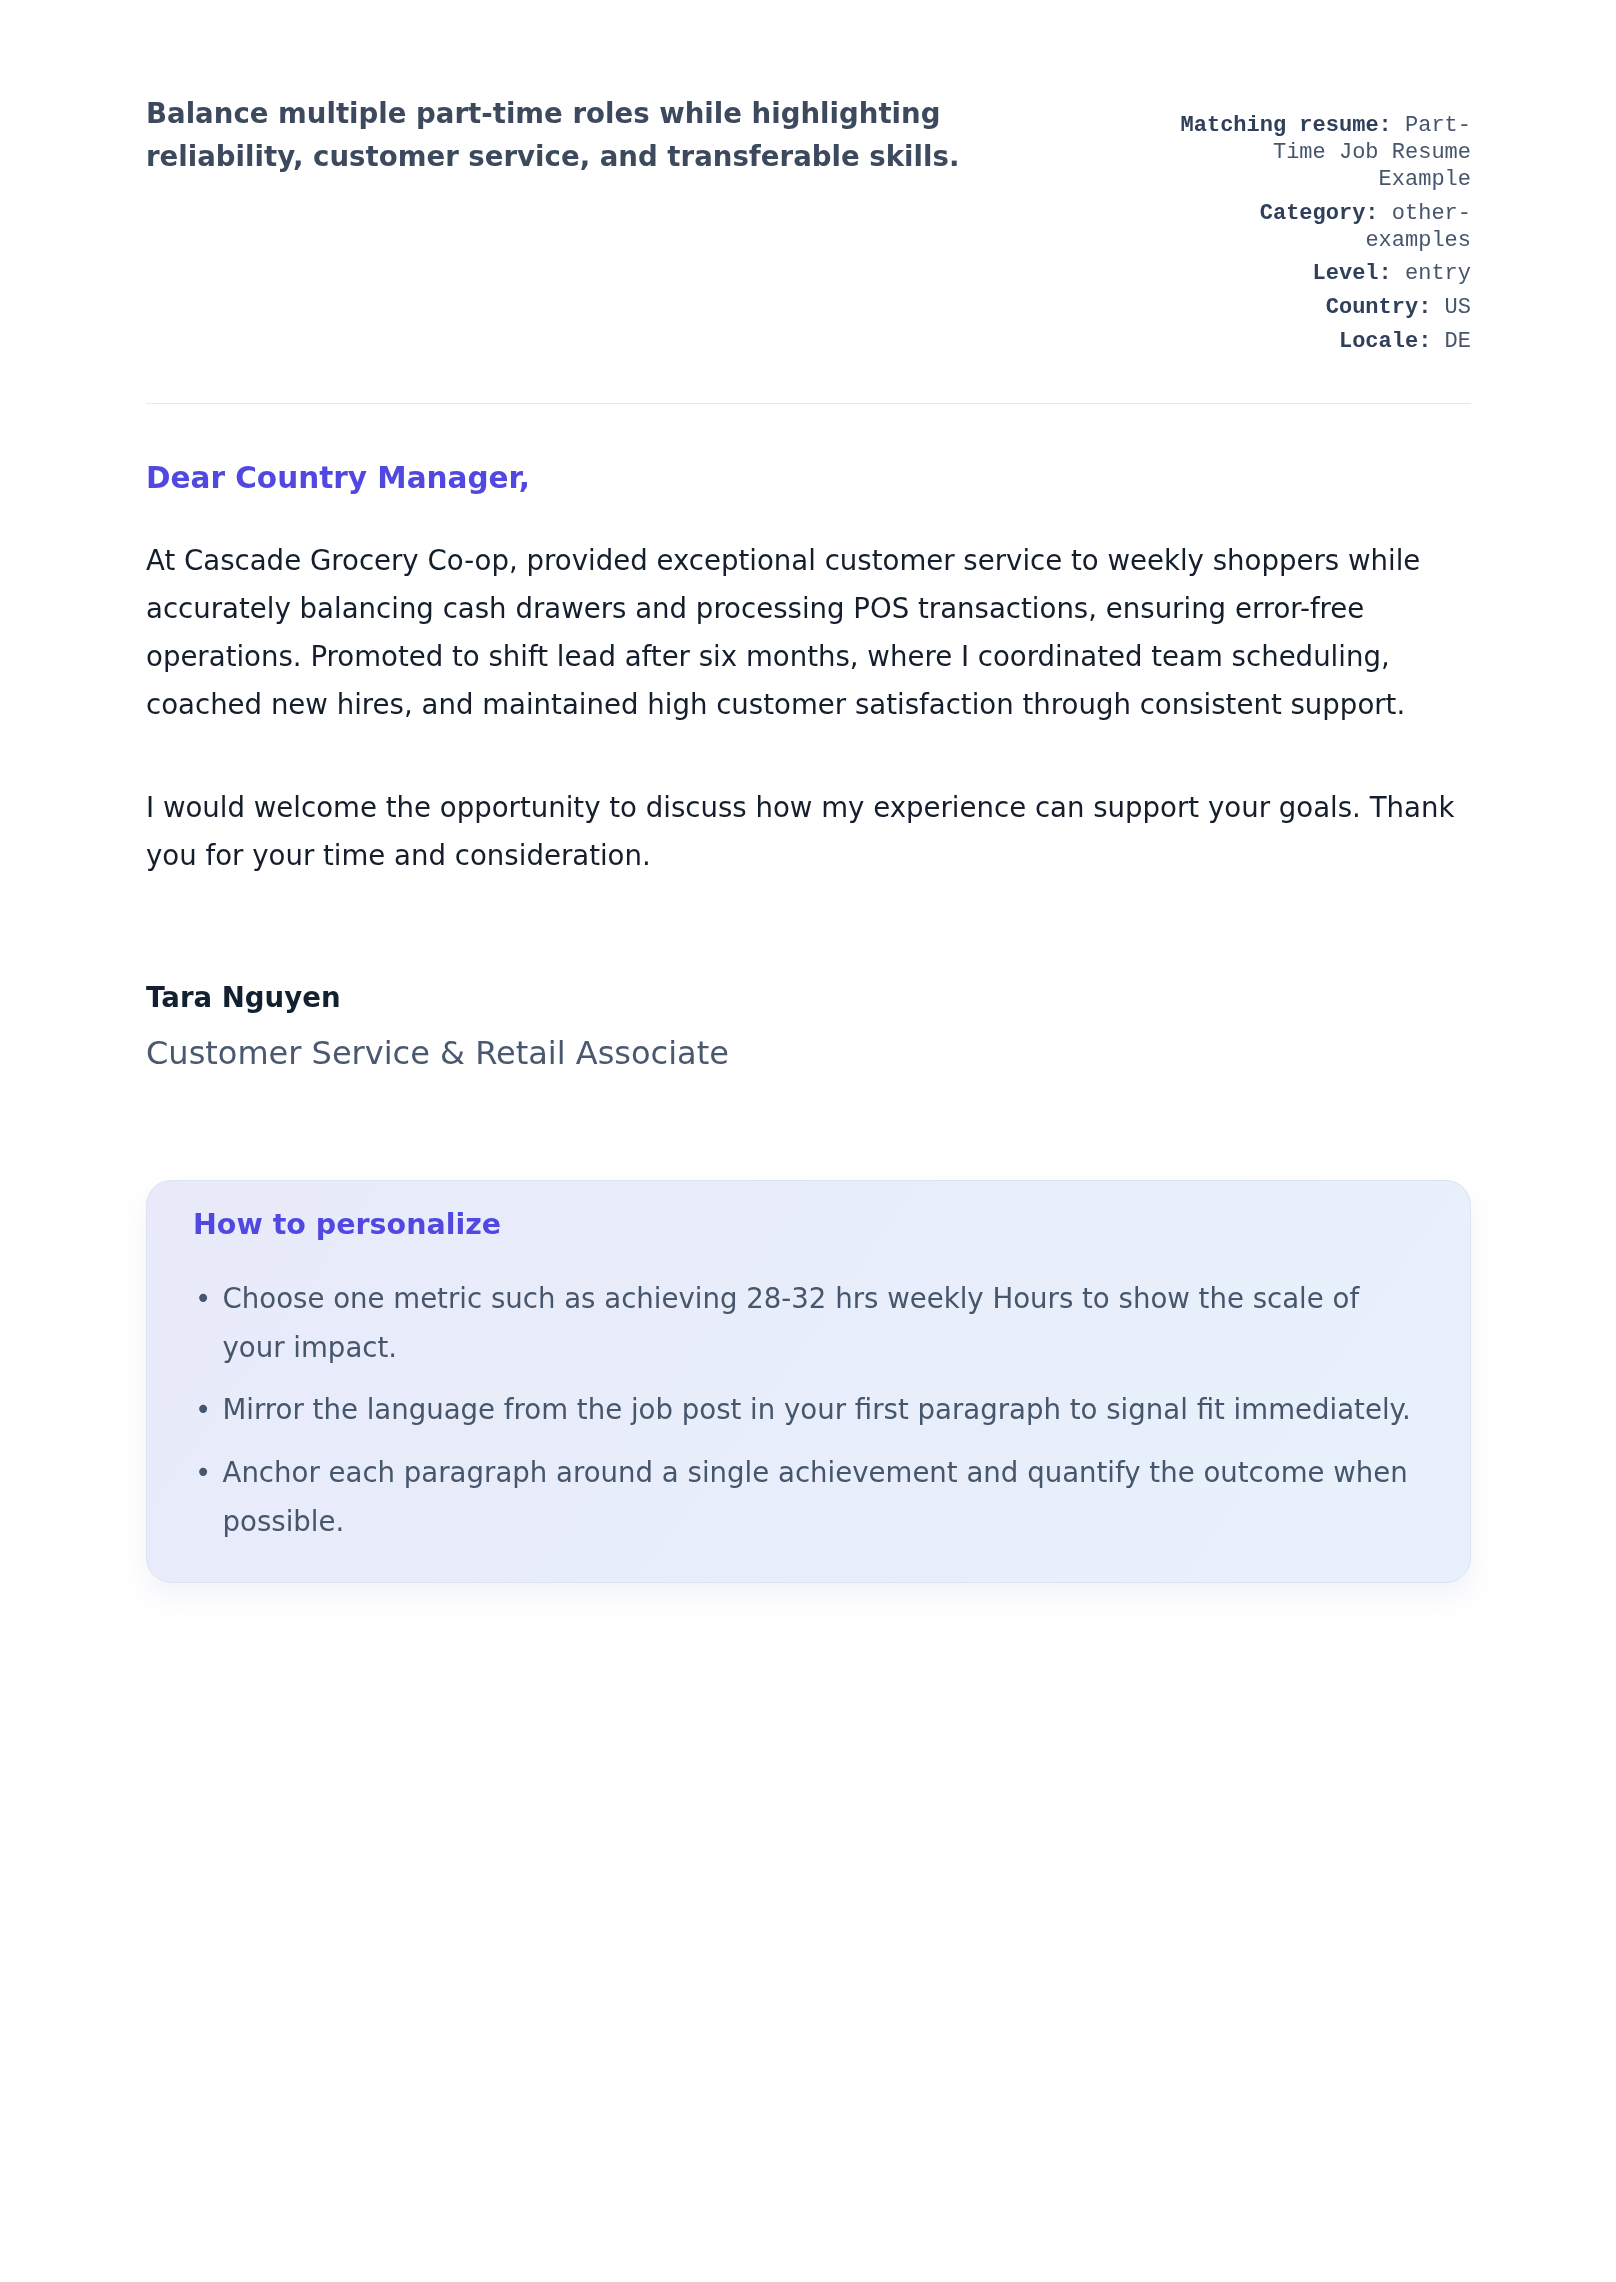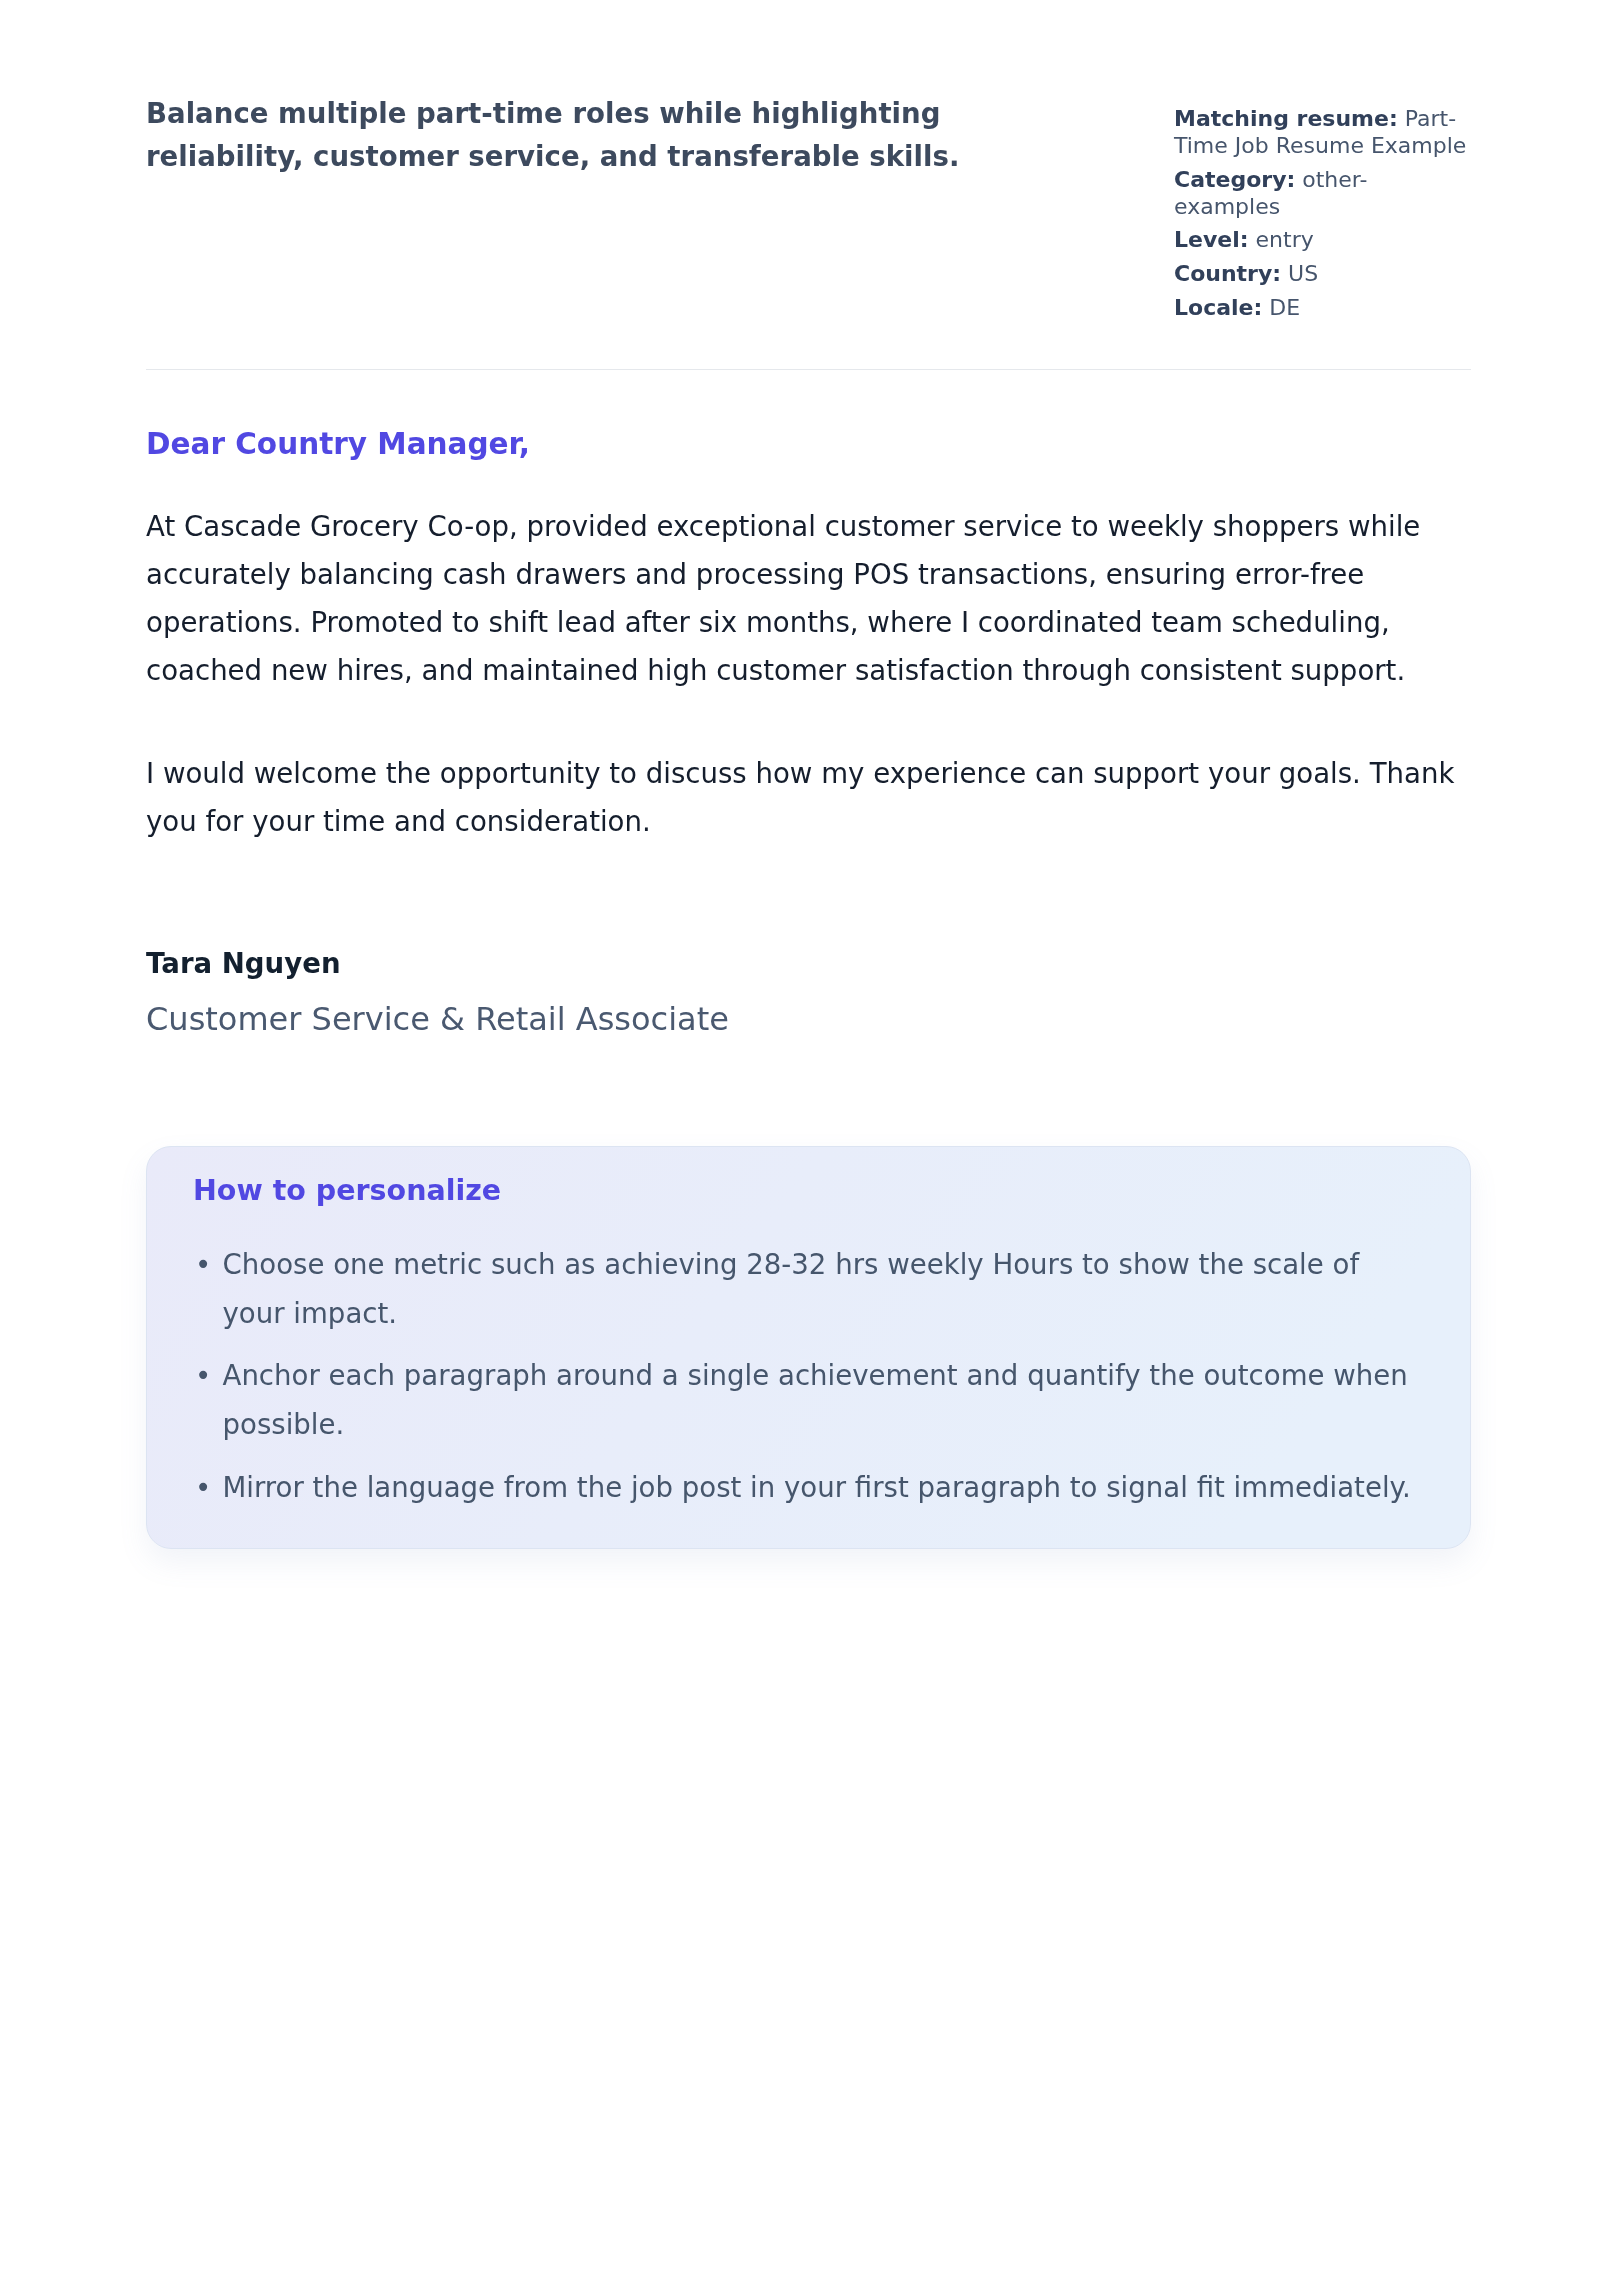--- a/index.html
+++ b/index.html
@@ -28,24 +28,26 @@
   .page-subtitle {
     margin: 7.6px 0 0 0;
     font-size: 27.6px;
     line-height: 43px;
     font-weight: bold;
     color: #3d4a5e;
   }
   .meta {
     flex: 0 0 auto;
     width: 297px;
-    margin-top: 21px;
+    margin-top: 28px;
+    text-align: right;
     font-size: 22px;
     line-height: 27px;
     color: #46556c;
+    font-family: Liberation Mono, monospace;
   }
   .meta-item { margin-bottom: 6.7px; }
   .meta-label { font-weight: bold; color: #31405a; }
 
   .divider {
     border: none;
     border-top: 1.9px solid #e5e8ec;
     margin: 42px 0 0 0;
   }
 
@@ -158,19 +160,19 @@
     <p class="para">I would welcome the opportunity to discuss how my experience can support your goals. Thank you for your time and consideration.</p>
 
     <p class="sig-name">Tara Nguyen</p>
     <p class="sig-role">Customer Service &amp; Retail Associate</p>
   </div>
 
   <div class="tips-card">
     <h4 class="tips-heading">How to personalize</h4>
     <ul class="tips-list">
       <li class="tip-item"><span>Choose one metric such as achieving 28-32 hrs weekly Hours to show the scale of your impact.</span></li>
+      <li class="tip-item"><span>Mirror the language from the job post in your first paragraph to signal fit immediately.</span></li>
       <li class="tip-item"><span>Anchor each paragraph around a single achievement and quantify the outcome when possible.</span></li>
-      <li class="tip-item"><span>Mirror the language from the job post in your first paragraph to signal fit immediately.</span></li>
     </ul>
   </div>
 
 </div>
 
 
 </body></html>

